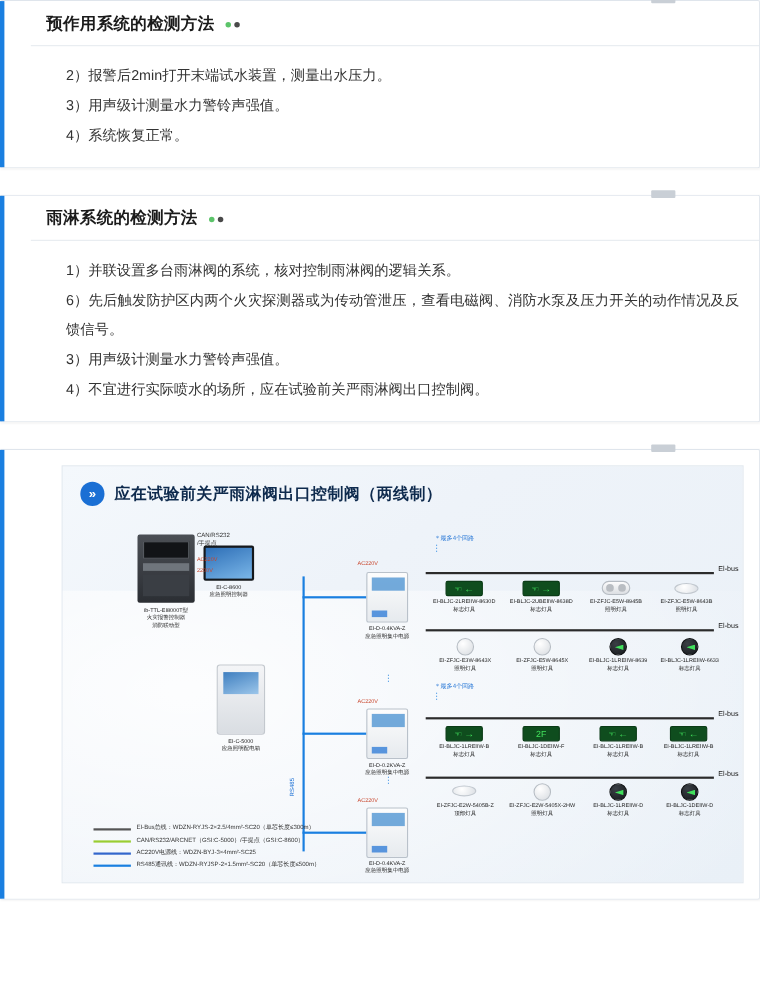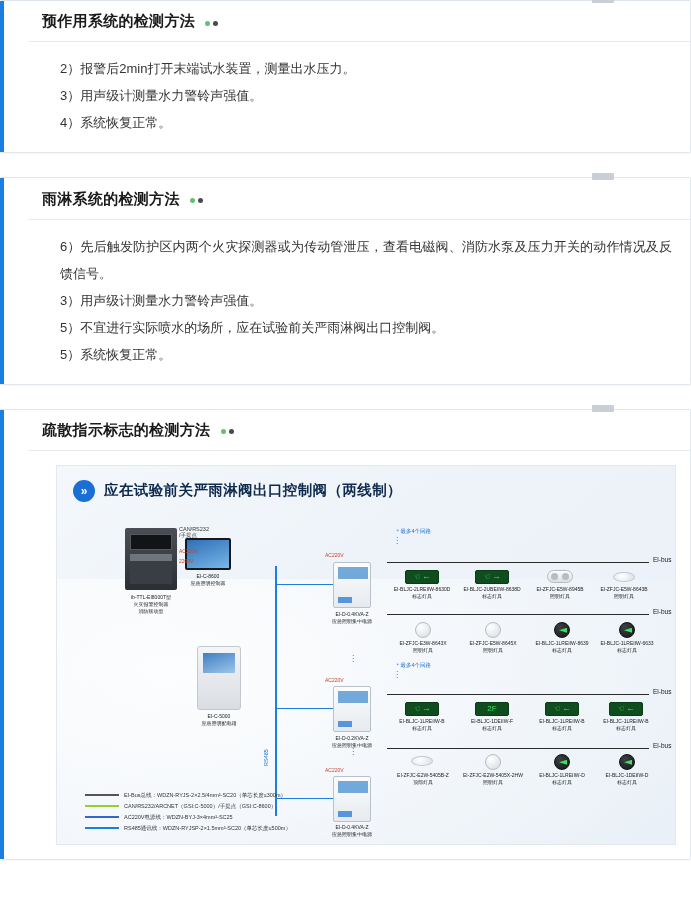--- a/index.html
+++ b/index.html
@@ -328,36 +328,30 @@
   <div class="card">
     <div class="leftbar"></div>
     <div class="tabmark"></div>
     <div class="card-header">
       <span class="card-title">雨淋系统的检测方法</span>
       <span class="dots">
         <span class="dot green"></span><span class="dot dark"></span>
       </span>
     </div>
     <div class="card-body">
+      <div class="item">1）并联设置多台雨淋阀的系统，核对控制雨淋阀的逻辑关系。</div>
       <div class="item">6）先后触发防护区内两个火灾探测器或为传动管泄压，查看电磁阀、消防水泵及压力开关的动作情况及反馈信号。</div>
       <div class="item">3）用声级计测量水力警铃声强值。</div>
-      <div class="item">5）不宜进行实际喷水的场所，应在试验前关严雨淋阀出口控制阀。</div>
-      <div class="item">5）系统恢复正常。</div>
+      <div class="item">4）不宜进行实际喷水的场所，应在试验前关严雨淋阀出口控制阀。</div>
     </div>
   </div>
 
   <div class="card">
     <div class="leftbar"></div>
     <div class="tabmark"></div>
-    <div class="card-header">
-      <span class="card-title">疏散指示标志的检测方法</span>
-      <span class="dots">
-        <span class="dot green"></span><span class="dot dark"></span>
-      </span>
-    </div>
     <div class="card-body diagram-card-body">
       <div class="diagram">
         <div class="diag-bg-swoosh"></div>
 
         <div class="diag-head">
           <span class="chev">»</span>
           <span class="diag-title">应在试验前关严雨淋阀出口控制阀（两线制）</span>
         </div>
 
         <div class="cab" style="left:68px; top:62px; width:52px; height:62px;">

